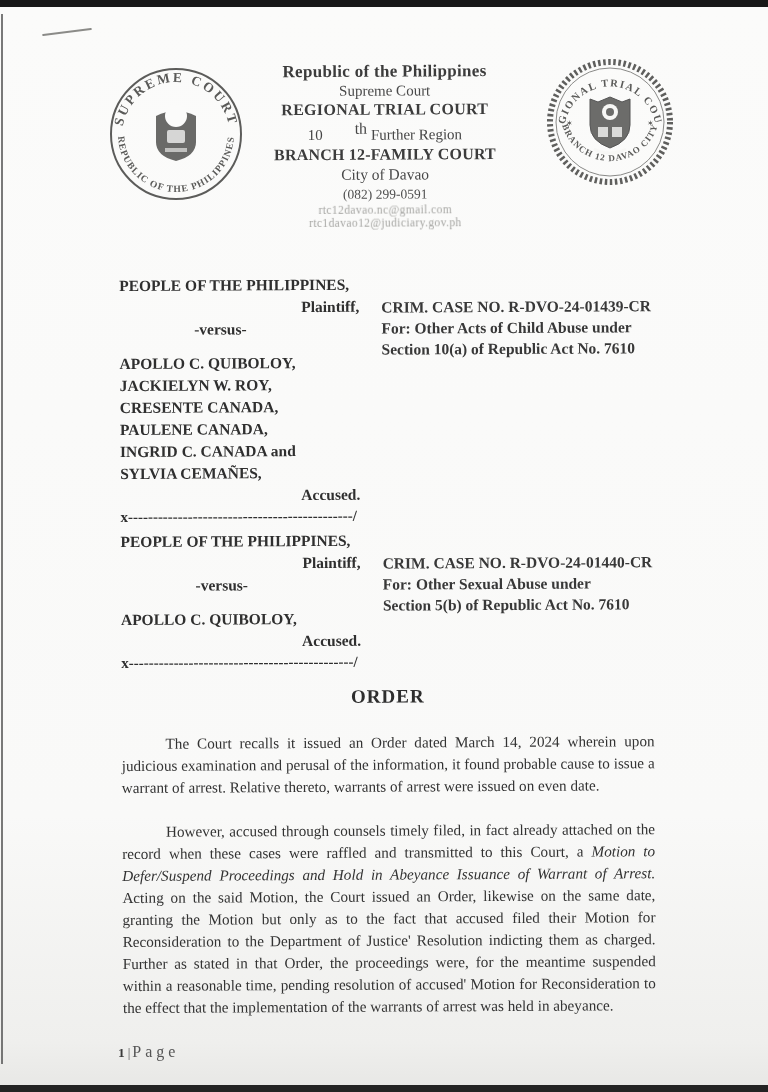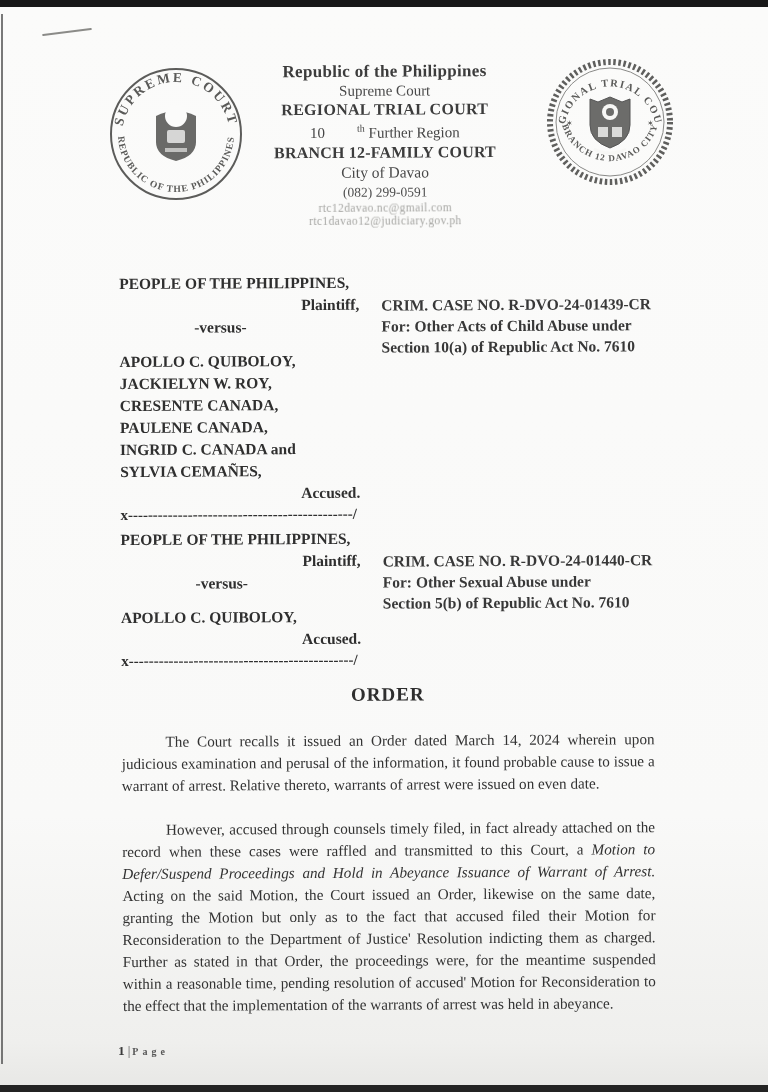--- a/index.html
+++ b/index.html
@@ -24,21 +24,21 @@
     color:#343434;
     transform:rotate(-0.3deg); transform-origin:left top;
   }
 
   
   .header-center { text-align:center; width:100%; }
   .h-republic { font-size:17px; font-weight:bold; line-height:21px; color:#3c3c3c; letter-spacing:.3px; }
   .h-supreme  { font-size:15px; line-height:18px; color:#4a4a4a; }
   .h-rtc      { font-size:16px; font-weight:bold; line-height:19px; color:#3c3c3c; letter-spacing:.3px; }
   .h-region   { font-size:15px; line-height:19px; color:#464646; }
-  .h-region sup { font-size:10px;margin-left:32px; }
+  .h-region sup { font-size:16px;margin-left:32px; }
   .h-branch   { font-size:16px; font-weight:bold; line-height:20px; color:#3c3c3c; letter-spacing:.2px; }
   .h-city     { font-size:15.5px; line-height:20px; color:#484848; }
   .h-phone    { font-size:13.5px; line-height:19px; color:#4e4e4e; }
   .h-email    { font-size:11.5px; line-height:13px; color:#a6a6a3; filter:blur(.7px); letter-spacing:.4px; }
 
   .seal { position:absolute; z-index:2; }
   .seal-left  { left:107px; top:57px; }
   .seal-right { left:546px; top:50px; }
 
   
@@ -57,21 +57,21 @@
   
   .order-title { text-align:center; font-weight:bold; font-size:19px; letter-spacing:1px; color:#2e2e2e; margin-top:14px; }
   .body-para { font-size:15.2px; line-height:22px; text-align:justify; color:#333333; }
   .para-1 { margin-top:24px; text-indent:44px; }
   .para-2 { margin-top:22px; text-indent:44px; }
   .italic-seg { font-style:italic; }
 
   .footer { position:absolute; left:118px; top:1036px; font-size:13px; color:#3b3b3b; }
   .footer .pg-num { font-weight:bold; font-size:13.5px; }
   .footer .pg-sep { margin:0 2px 0 3px; color:#555; }
-  .footer .pg-label { letter-spacing:4px; font-size:10px; color:#555;font-weight:bold; }
+  .footer .pg-label { letter-spacing:4px; font-size:16px; color:#555; }
 
   .seal text { font-family:"Liberation Serif", serif; fill:#5a5a58; }
 </style>
 </head>
 <body>
 
 <div class="scan-strip-top"></div>
 <div class="scan-strip-bottom"></div>
 
 <div class="page">

